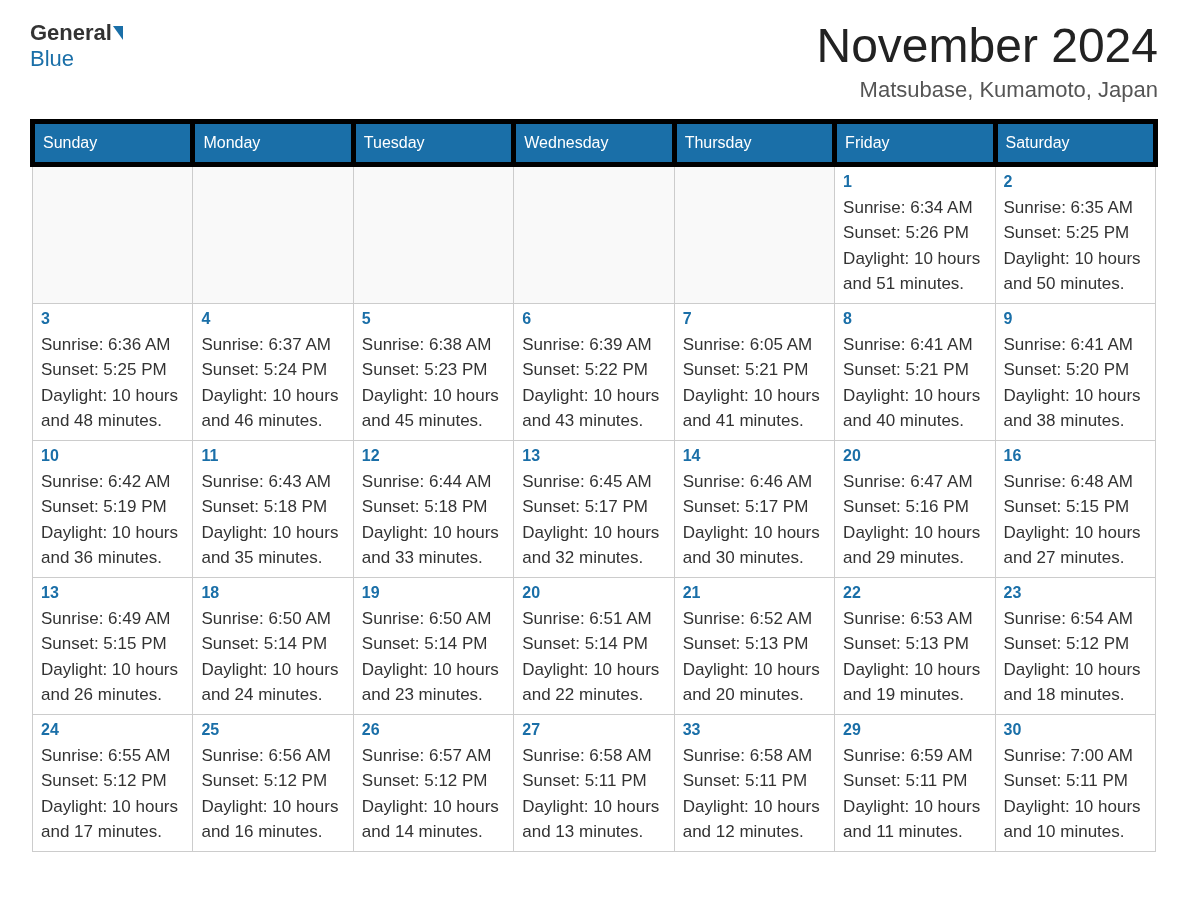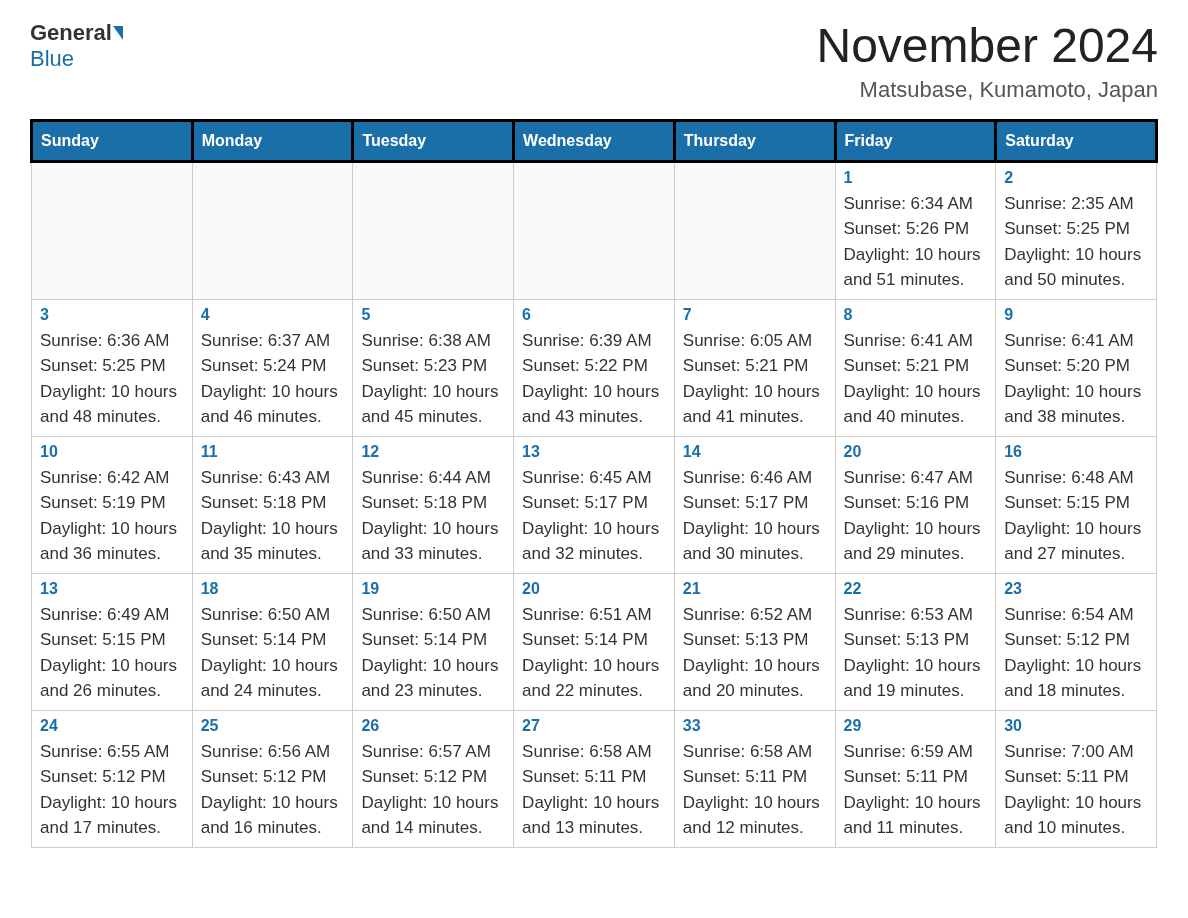--- a/index.html
+++ b/index.html
@@ -60,24 +60,24 @@
     }
     .calendar-table {
       width: 100%;
       border-collapse: collapse;
       table-layout: fixed;
     }
     .calendar-table th {
       background: #1a6fa8;
       color: #fff;
       font-size: 16px;
-      font-weight: bold;
+      font-weight: normal;
       padding: 10px 8px;
       text-align: left;
-      border: 3px solid #000000;
+      border: 5px solid #000000;
     }
     .calendar-table td {
       border: 1px solid #ccc;
       vertical-align: top;
       padding: 6px 8px;
       height: 110px;
       font-size: 13px;
       color: #333;
     }
     .day-number {
@@ -133,21 +133,21 @@
         <td class="empty-cell"></td>
         <td class="empty-cell"></td>
         <td>
           <span class="day-number">1</span>
           <div class="day-info">Sunrise: 6:34 AM
 Sunset: 5:26 PM
 Daylight: 10 hours and 51 minutes.</div>
         </td>
         <td>
           <span class="day-number">2</span>
-          <div class="day-info">Sunrise: 2:35 AM
+          <div class="day-info">Sunrise: 6:35 AM
 Sunset: 5:25 PM
 Daylight: 10 hours and 50 minutes.</div>
         </td>
       </tr>
       <tr>
         <td>
           <span class="day-number">3</span>
           <div class="day-info">Sunrise: 6:36 AM
 Sunset: 5:25 PM
 Daylight: 10 hours and 48 minutes.</div>

